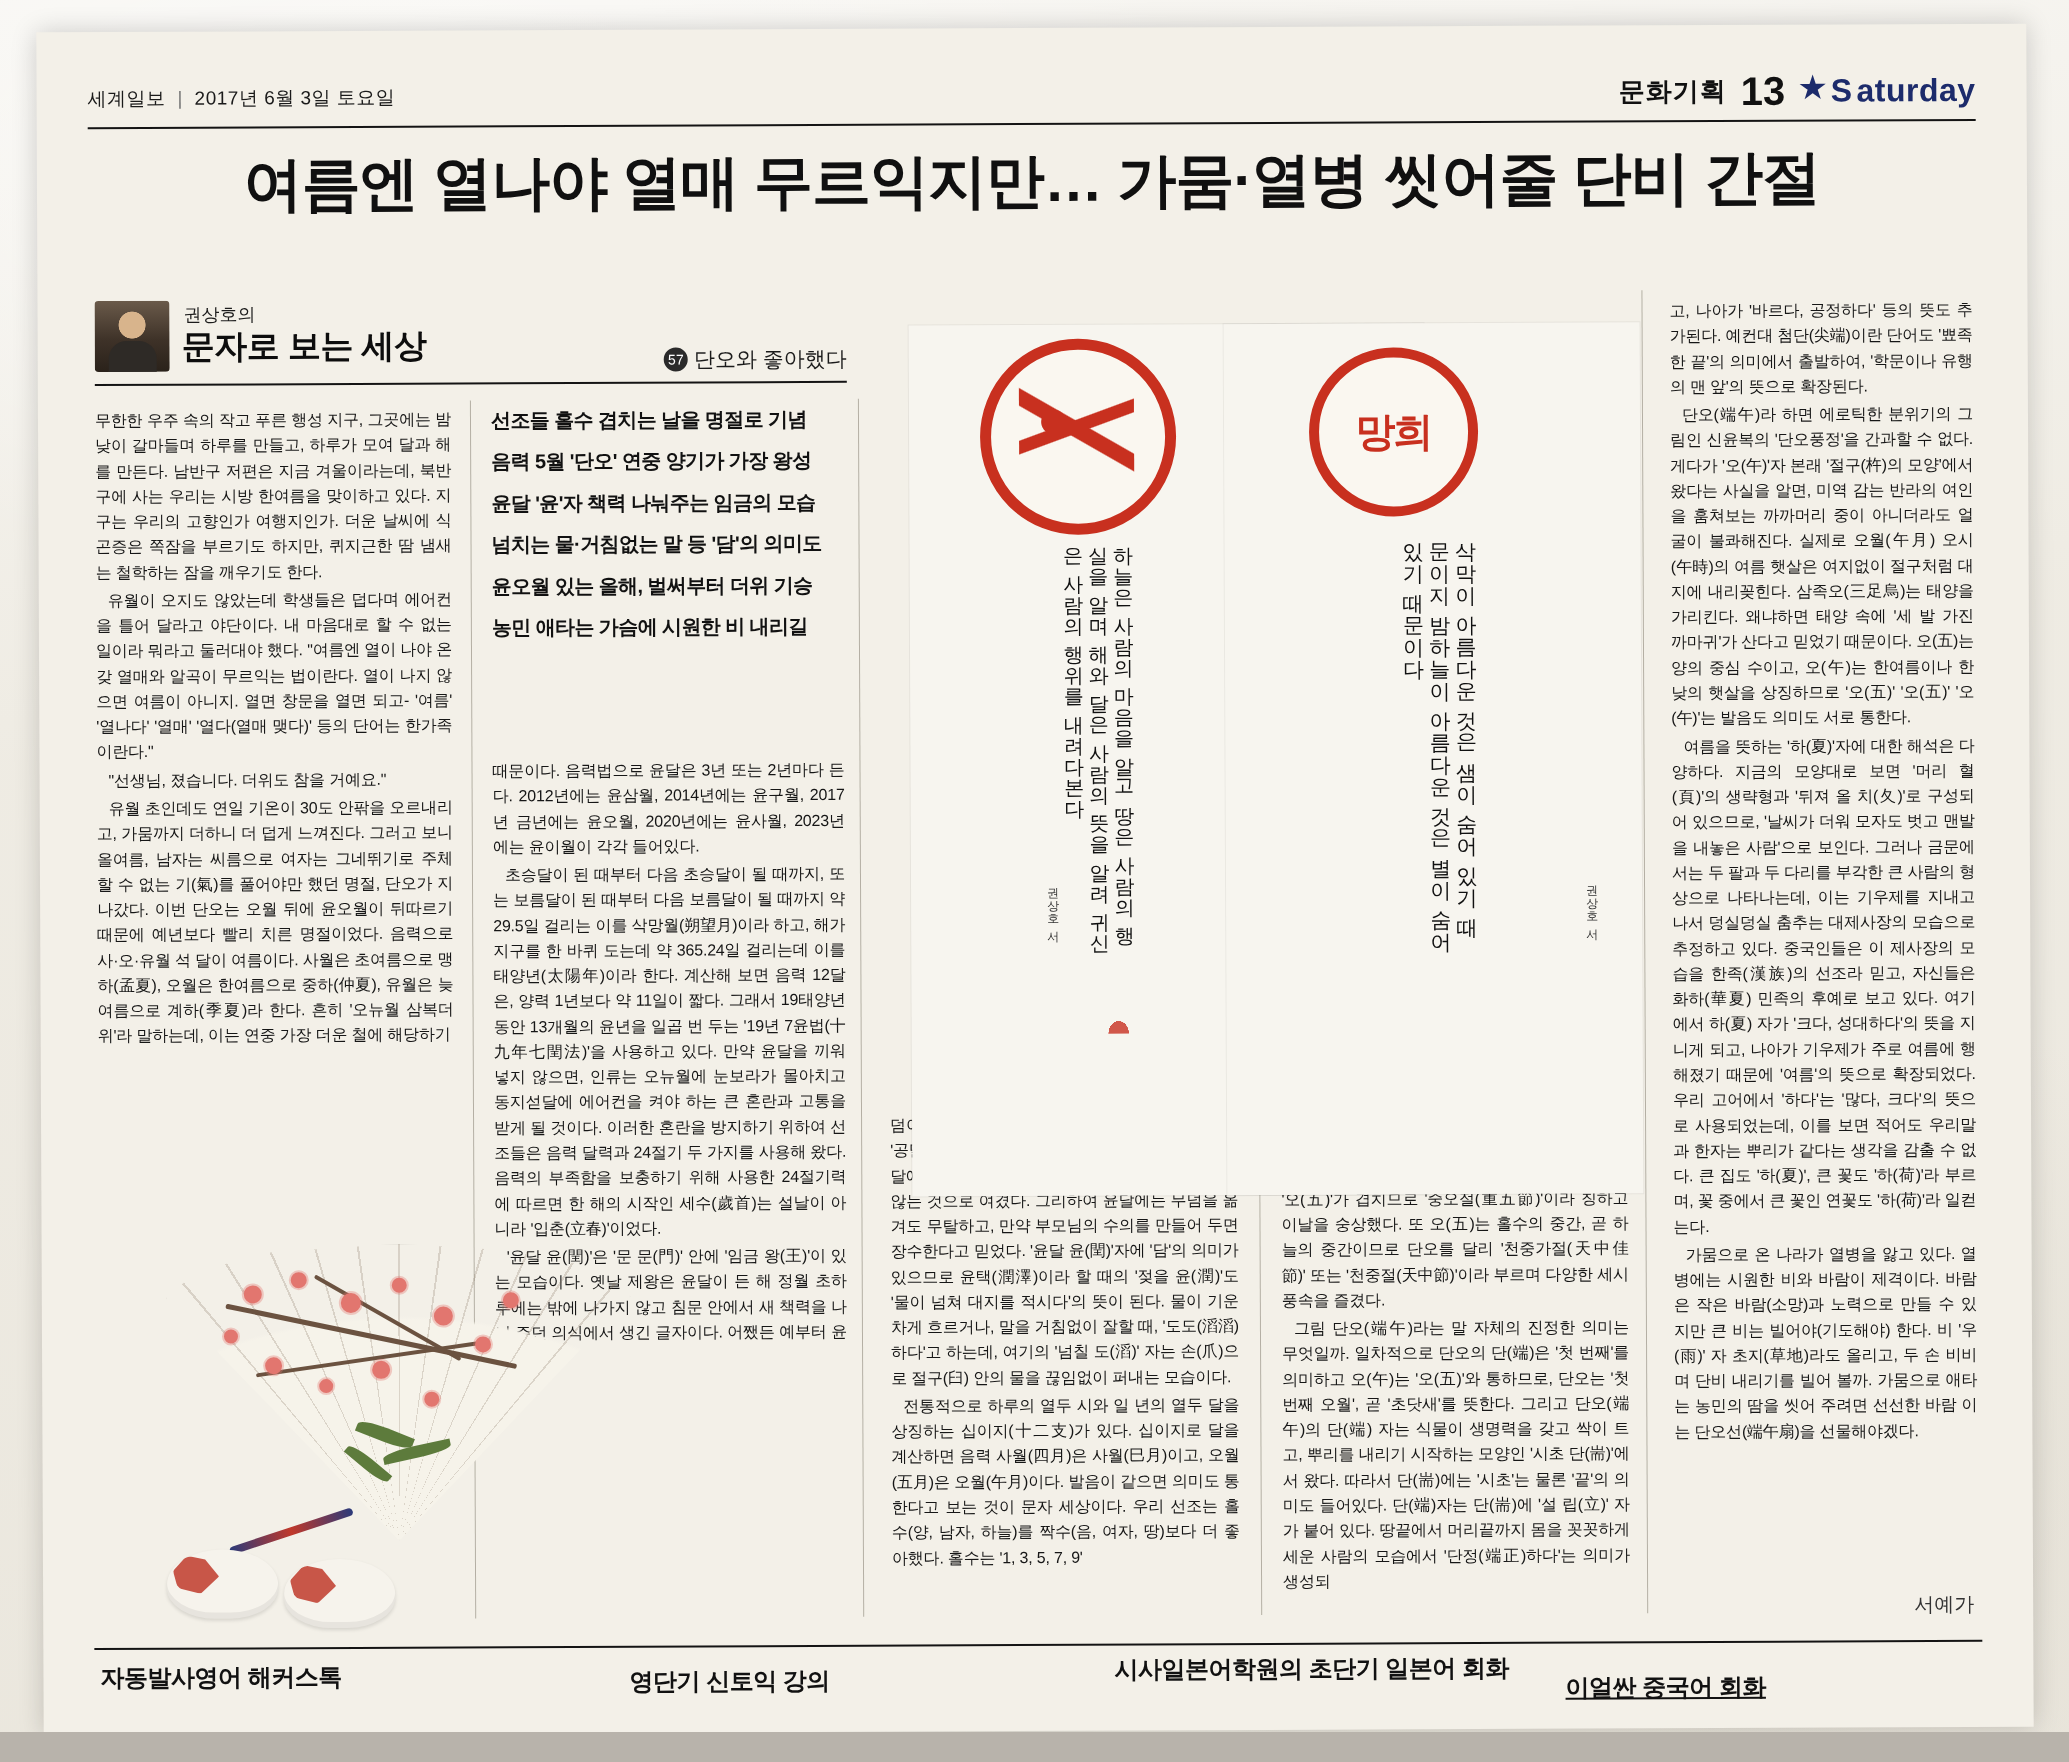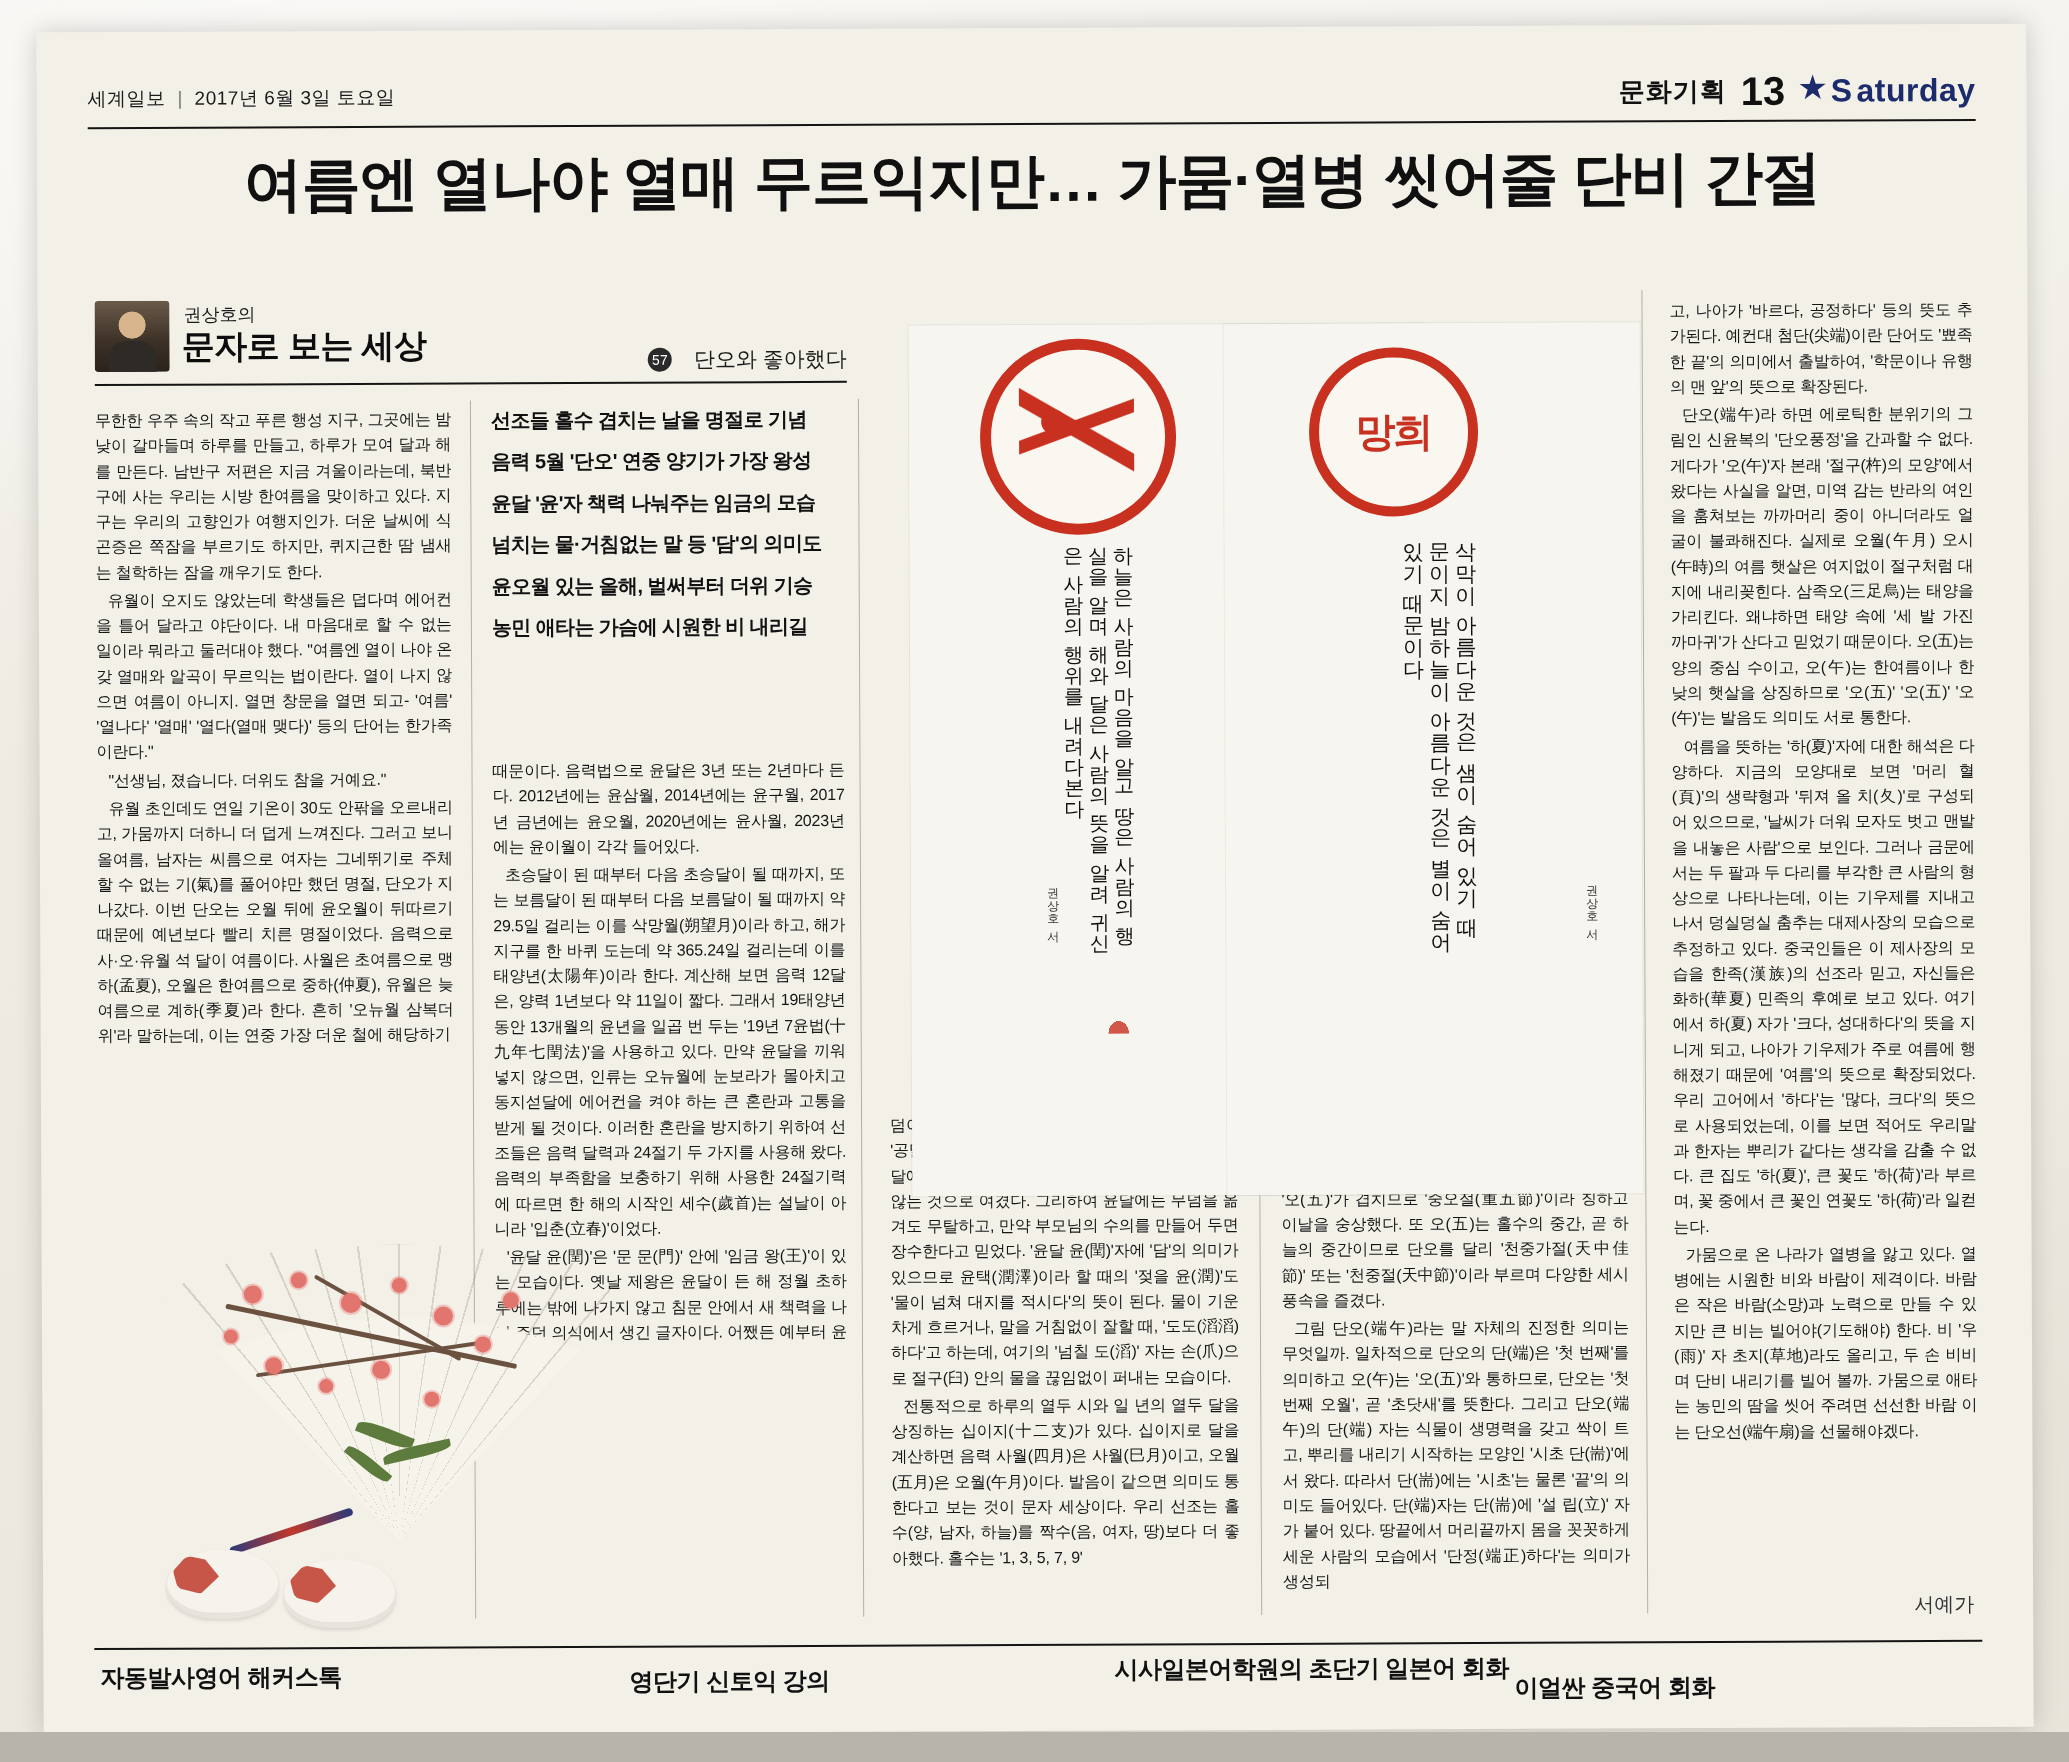--- a/index.html
+++ b/index.html
@@ -74,21 +74,21 @@
     position:absolute;left:89px;top:2px;font-size:18px;color:#1b1b1b;
   }
   .byline .b-main{
     position:absolute;left:87px;top:24px;font-size:33px;font-weight:bold;color:#0d0d0d;letter-spacing:-0.5px;
   }
   .byline .b-ser{
     position:absolute;right:0;bottom:6px;font-size:21px;color:#1b1b1b;
   }
   .byline .b-ser .num{
     display:inline-block;width:24px;height:24px;line-height:24px;text-align:center;
-    border-radius:50%;background:#2a2a2a;color:#fff;font-size:14px;margin-right:22px;
+    border-radius:50%;background:#2a2a2a;color:#fff;font-size:14px;margin-right:6px;
     position:relative;top:-2px;
   }
   .byline-rule{
     position:absolute;left:57px;top:352px;width:752px;height:2px;background:#141414;
   }
   
   .vrule{position:absolute;width:1px;background:#b4afa4;}
   
   .col{
     position:absolute;
@@ -197,21 +197,21 @@
   .ads{
     position:absolute;left:51px;right:51px;bottom:20px;height:59px;
     display:flex;align-items:center;
   }
   .ad{
     font-size:24px;font-weight:bold;color:#111;white-space:nowrap;letter-spacing:-0.5px;
   }
   .ad.a1{position:absolute;left:6px;top:6px;}
   .ad.a2{position:absolute;left:535px;top:12px;}
   .ad.a3{position:absolute;left:1020px;top:2px;}
-  .ad.a4{position:absolute;left:1420px;top:22px;}
+  .ad.a4{position:absolute;left:1471px;top:22px;text-decoration:underline;}
   .sig{
     position:absolute;right:59px;bottom:109px;font-size:20px;color:#333;
   }
   
   .tilt{transform:rotate(-0.25deg);transform-origin:50% 50%;}
 </style>
 </head>
 <body>
 
 <div class="page">

